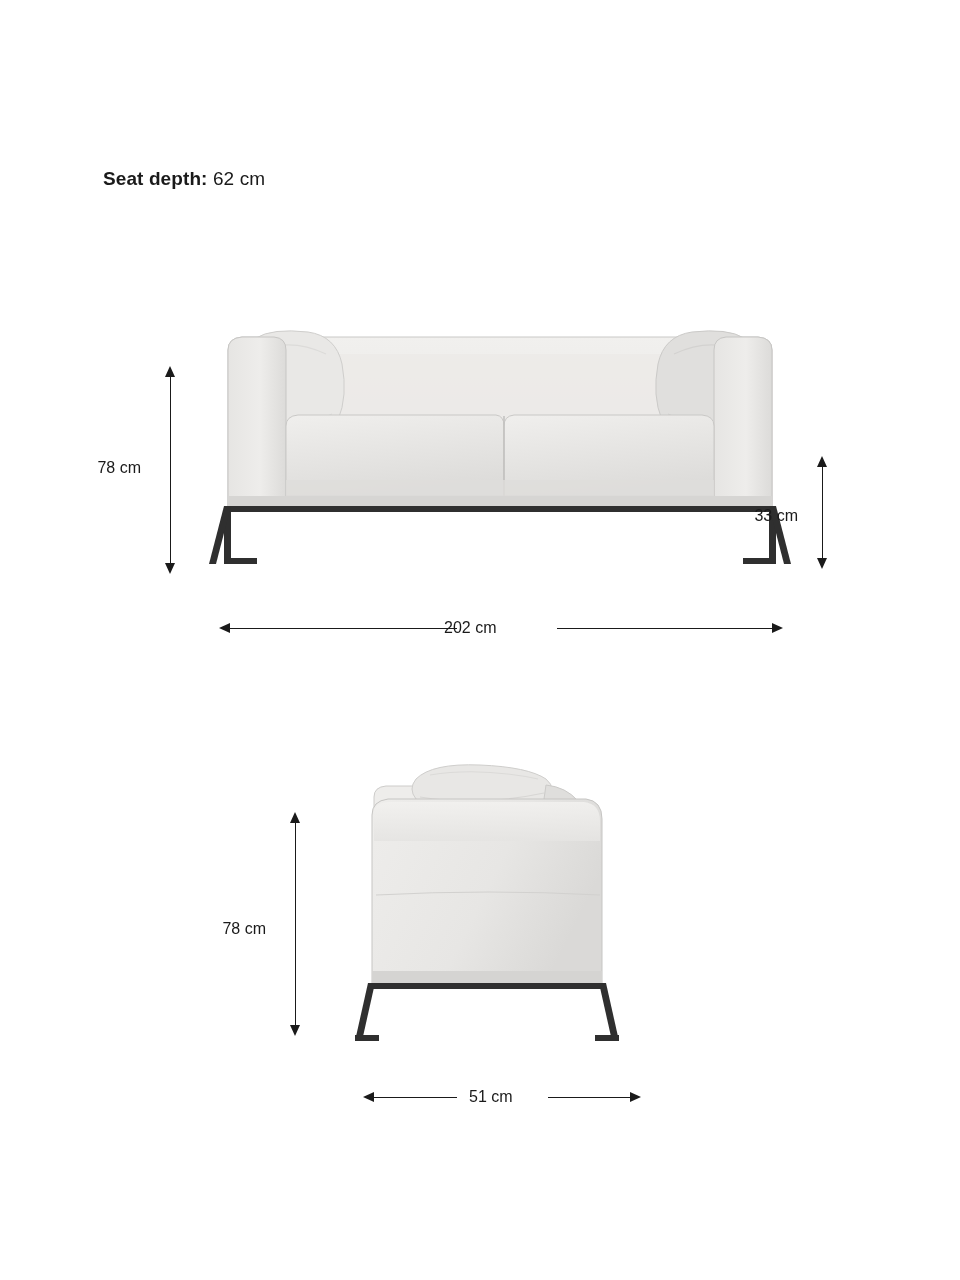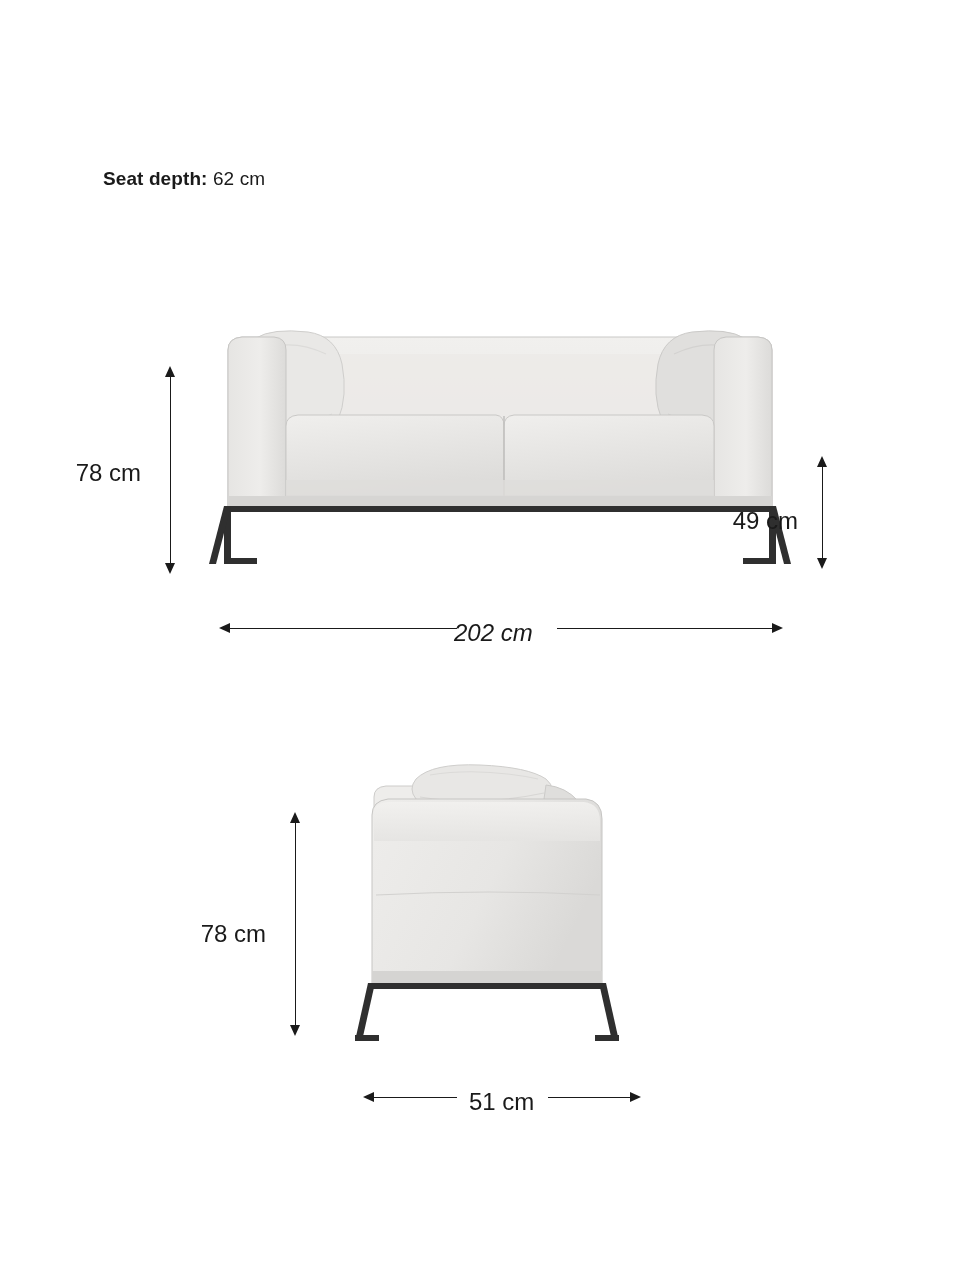--- a/index.html
+++ b/index.html
@@ -30,21 +30,21 @@
     top: 168px;
     font-size: 19px;
     letter-spacing: 0.1px;
     white-space: nowrap;
   }
   .seat-depth .lbl { font-weight: bold; }
   .seat-depth .val { font-weight: normal; }
 
   .dim-text {
     position: absolute;
-    font-size: 24px;
+    font-size: 16px;
     color: #1a1a1a;
     white-space: nowrap;
   }
 
   
   .vline {
     position: absolute;
     width: 1.6px;
     background: #1a1a1a;
   }
@@ -150,29 +150,29 @@
     <div class="arrow arr-up" style="left:165px; top:366px;"></div>
     <div class="vline" style="left:169.5px; top:375px; height:190px;"></div>
     <div class="arrow arr-down" style="left:165px; top:563px;"></div>
     <div class="dim-text" style="left:141px; top:459px; transform:translateX(-100%);">78 cm</div>
   </div>
 
   <div>
     <div class="arrow arr-up" style="left:817px; top:456px;"></div>
     <div class="vline" style="left:821.5px; top:465px; height:95px;"></div>
     <div class="arrow arr-down" style="left:817px; top:558px;"></div>
-    <div class="dim-text" style="left:798px; top:507px; transform:translateX(-100%);">49 cm</div>
+    <div class="dim-text" style="left:798px; top:507px; transform:translateX(-100%);">33 cm</div>
   </div>
 
   <div>
     <div class="arrow arr-left" style="left:219px; top:623px;"></div>
     <div class="hline" style="left:229px; top:627.5px; width:228px;"></div>
     <div class="hline" style="left:557px; top:627.5px; width:216px;"></div>
     <div class="arrow arr-right" style="left:772px; top:623px;"></div>
-    <div class="dim-text" style="left:454px; top:619px;font-style:italic;">202 cm</div>
+    <div class="dim-text" style="left:444px; top:619px;">202 cm</div>
   </div>
 
   <div class="svg-wrap" style="left:350px; top:745px; width:290px; height:310px;">
     <svg width="290" height="310" viewBox="0 0 290 310" xmlns="http://www.w3.org/2000/svg">
       <defs>
         <linearGradient id="sideG" x1="0" y1="0" x2="1" y2="0.4">
           <stop offset="0%" stop-color="#eeedeb"></stop>
           <stop offset="60%" stop-color="#e7e6e4"></stop>
           <stop offset="100%" stop-color="#dad9d7"></stop>
         </linearGradient>

